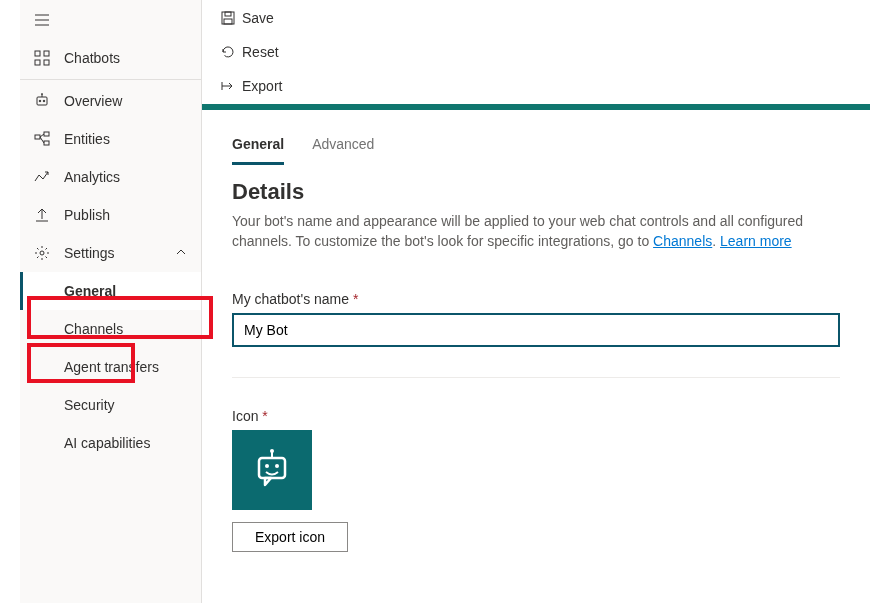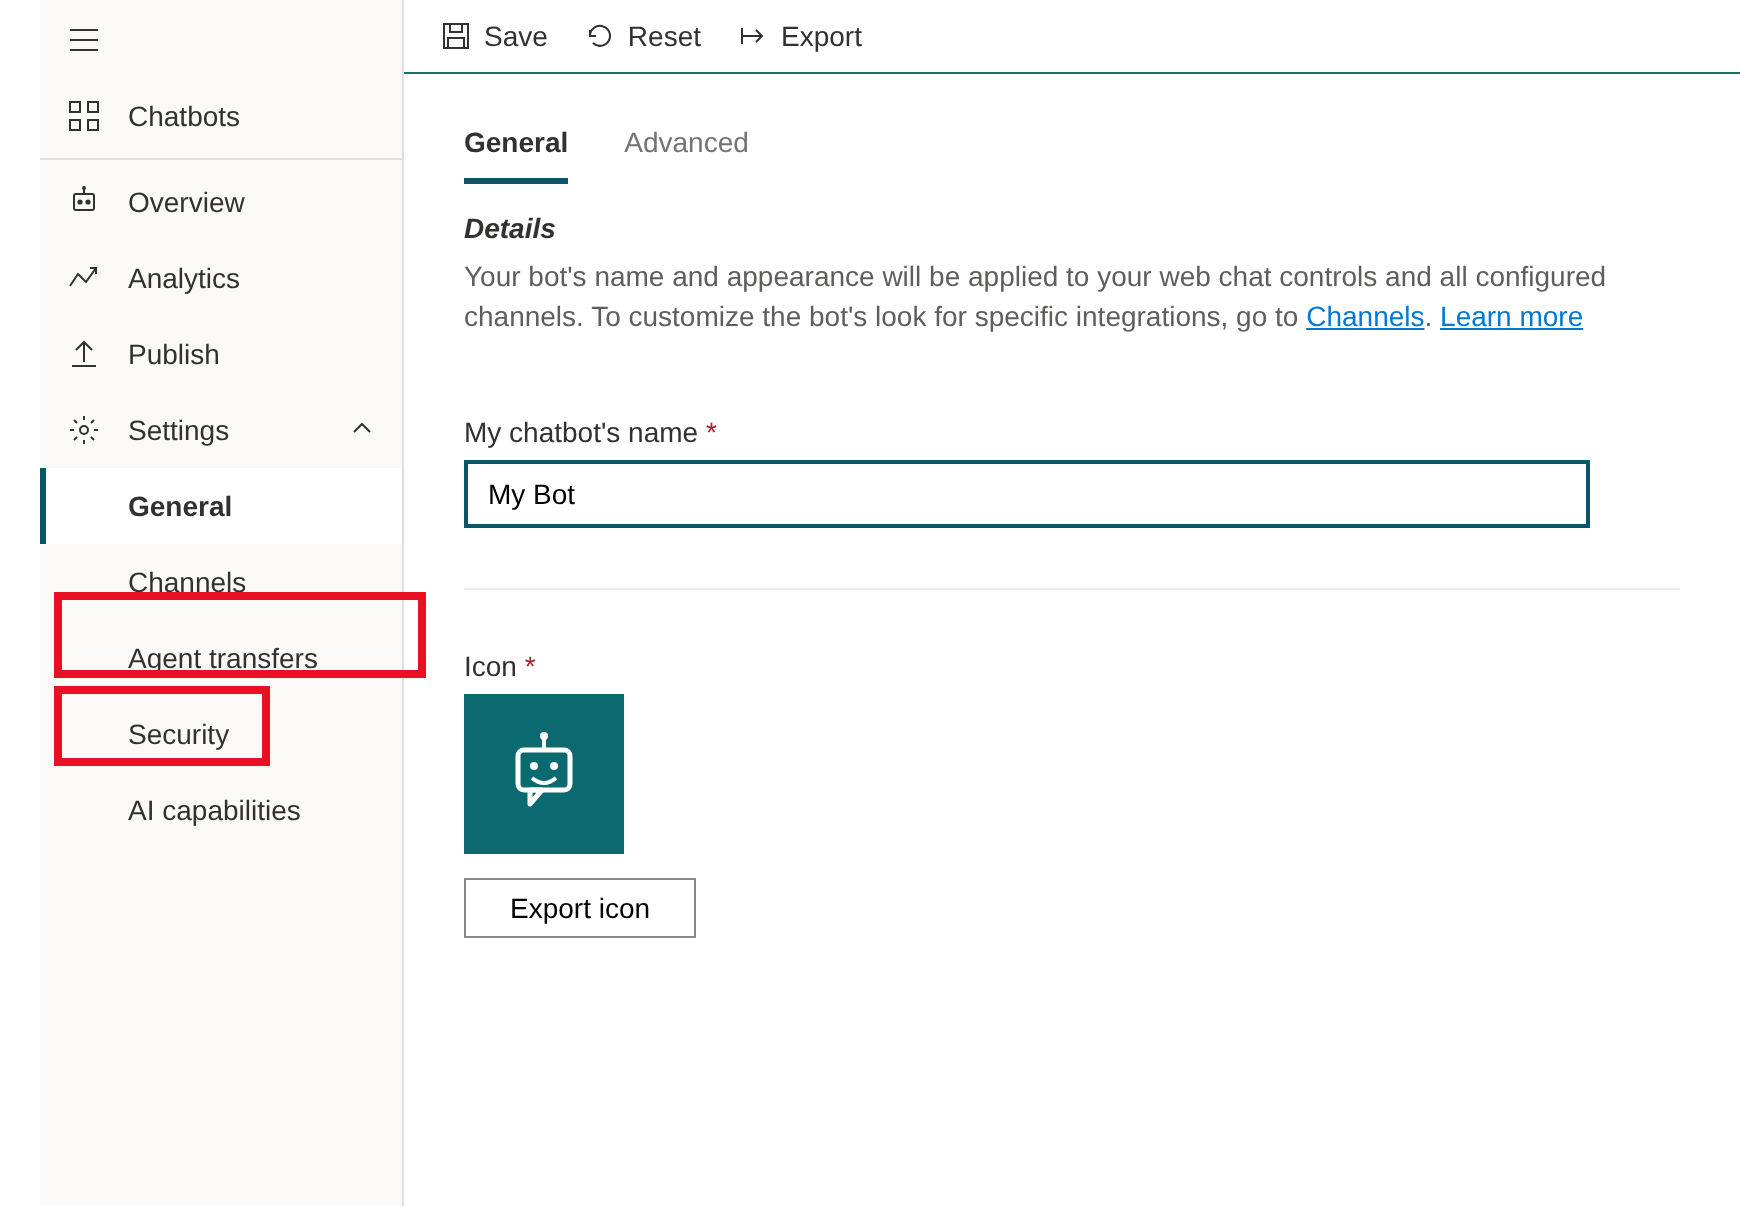--- a/index.html
+++ b/index.html
@@ -56,21 +56,22 @@
       pointer-events: none;
     }
     .hr1 { top: 296px; left: 7px; width: 186px; height: 43px; }
     .hr2 { top: 343px; left: 7px; width: 108px; height: 40px; }
 
     .main { flex: 1; display: flex; flex-direction: column; }
     .toolbar {
       display: flex;
       gap: 18px;
       padding: 10px 18px;
-      border-bottom: 1px solid #0f766e;
+      border-bottom: 6px solid #0f766e;
+      flex-direction: column;
     }
     .toolbar-btn {
       display: flex;
       align-items: center;
       gap: 6px;
       cursor: pointer;
       color: #323130;
     }
     .toolbar-btn .icon { width: 16px; height: 16px; display:flex; align-items:center; justify-content:center;}
     .toolbar-btn .icon svg { width: 16px; height: 16px; }
@@ -85,36 +86,35 @@
       padding: 6px 0 10px 0;
       cursor: pointer;
       color: #737373;
     }
     .tab.active {
       color: #323130;
       font-weight: 600;
       border-bottom: 3px solid #0b556a;
     }
     .section-title {
-      font-size: 14px;
+      font-size: 22px;
       font-weight: 700;
       margin-bottom: 6px;
-      font-style: italic;
     }
     .section-desc {
       color: #605e5c;
       line-height: 20px;
       margin-bottom: 40px;
       max-width: 610px;
     }
     .section-desc a { color: #0078d4; text-decoration: underline; cursor: pointer; }
     .field-label { font-weight: 400; margin-bottom: 6px; }
     .required { color: #a4262c; }
     .text-input {
-      width: 563px;
+      width: 608px;
       padding: 7px 10px;
       border: 2px solid #0b556a;
       font-size: 14px;
       font-family: inherit;
       outline: none;
     }
     .hr-sep { border: none; border-top: 1px solid #edebe9; margin: 30px 0; width: 608px; }
     .icon-desc {
       color: #605e5c;
       line-height: 20px;
@@ -174,20 +174,32 @@
             <line x1="8" y1="1" x2="8" y2="4"></line>
             <circle cx="8" cy="1" r="0.5"></circle>
             <circle cx="6" cy="8" r="0.8" fill="#323130"></circle>
             <circle cx="10" cy="8" r="0.8" fill="#323130"></circle>
           </svg>
       </span>
       <span>Overview</span>
     </div>
 
 
+    <div class="nav-item">
+      <span class="icon">
+        <svg viewBox="0 0 16 16" fill="none" stroke="#323130">
+            <rect x="1" y="4" width="5" height="4"></rect>
+            <rect x="10" y="1" width="5" height="4"></rect>
+            <rect x="10" y="10" width="5" height="4"></rect>
+            <line x1="6" y1="6" x2="10" y2="3"></line>
+            <line x1="6" y1="6" x2="10" y2="12"></line>
+          </svg>
+      </span>
+      <span>Entities</span>
+    </div>
 
     <div class="nav-item">
       <span class="icon">
         <svg viewBox="0 0 16 16" fill="none" stroke="#323130">
             <polyline points="1,12 5,6 9,10 14,3"></polyline>
             <polyline points="11,3 14,3 14,6"></polyline>
           </svg>
       </span>
       <span>Analytics</span>
     </div>

